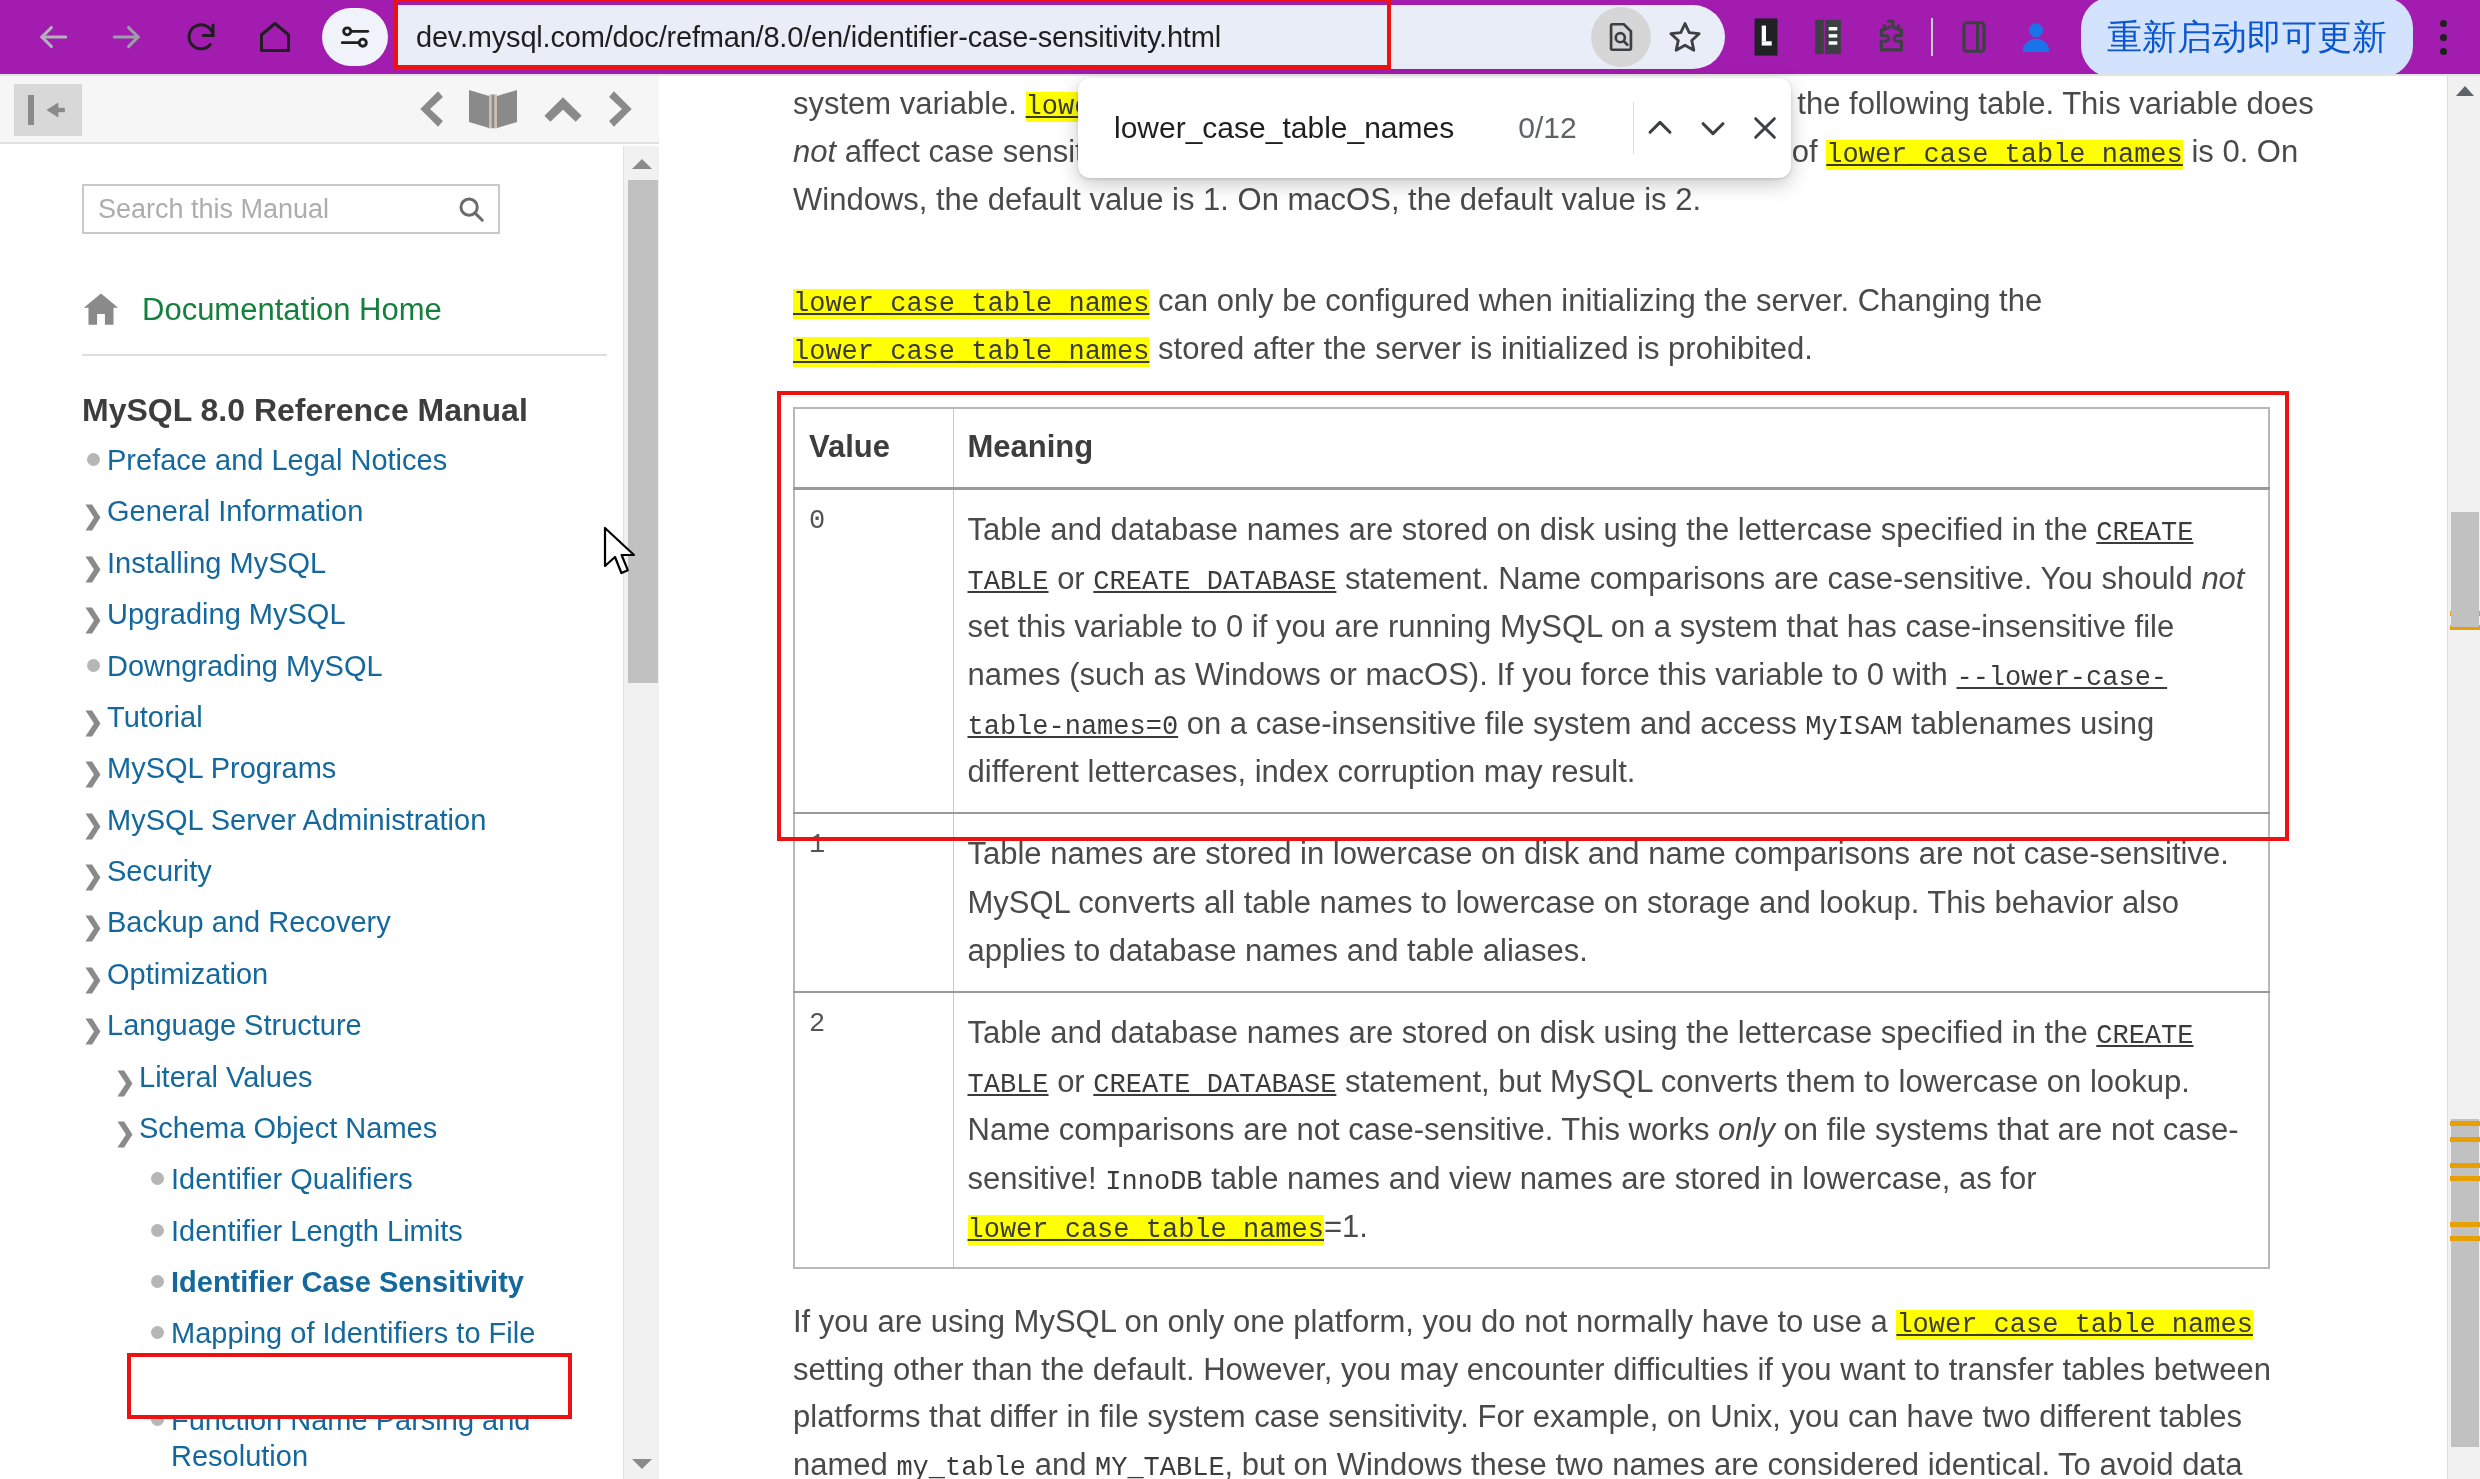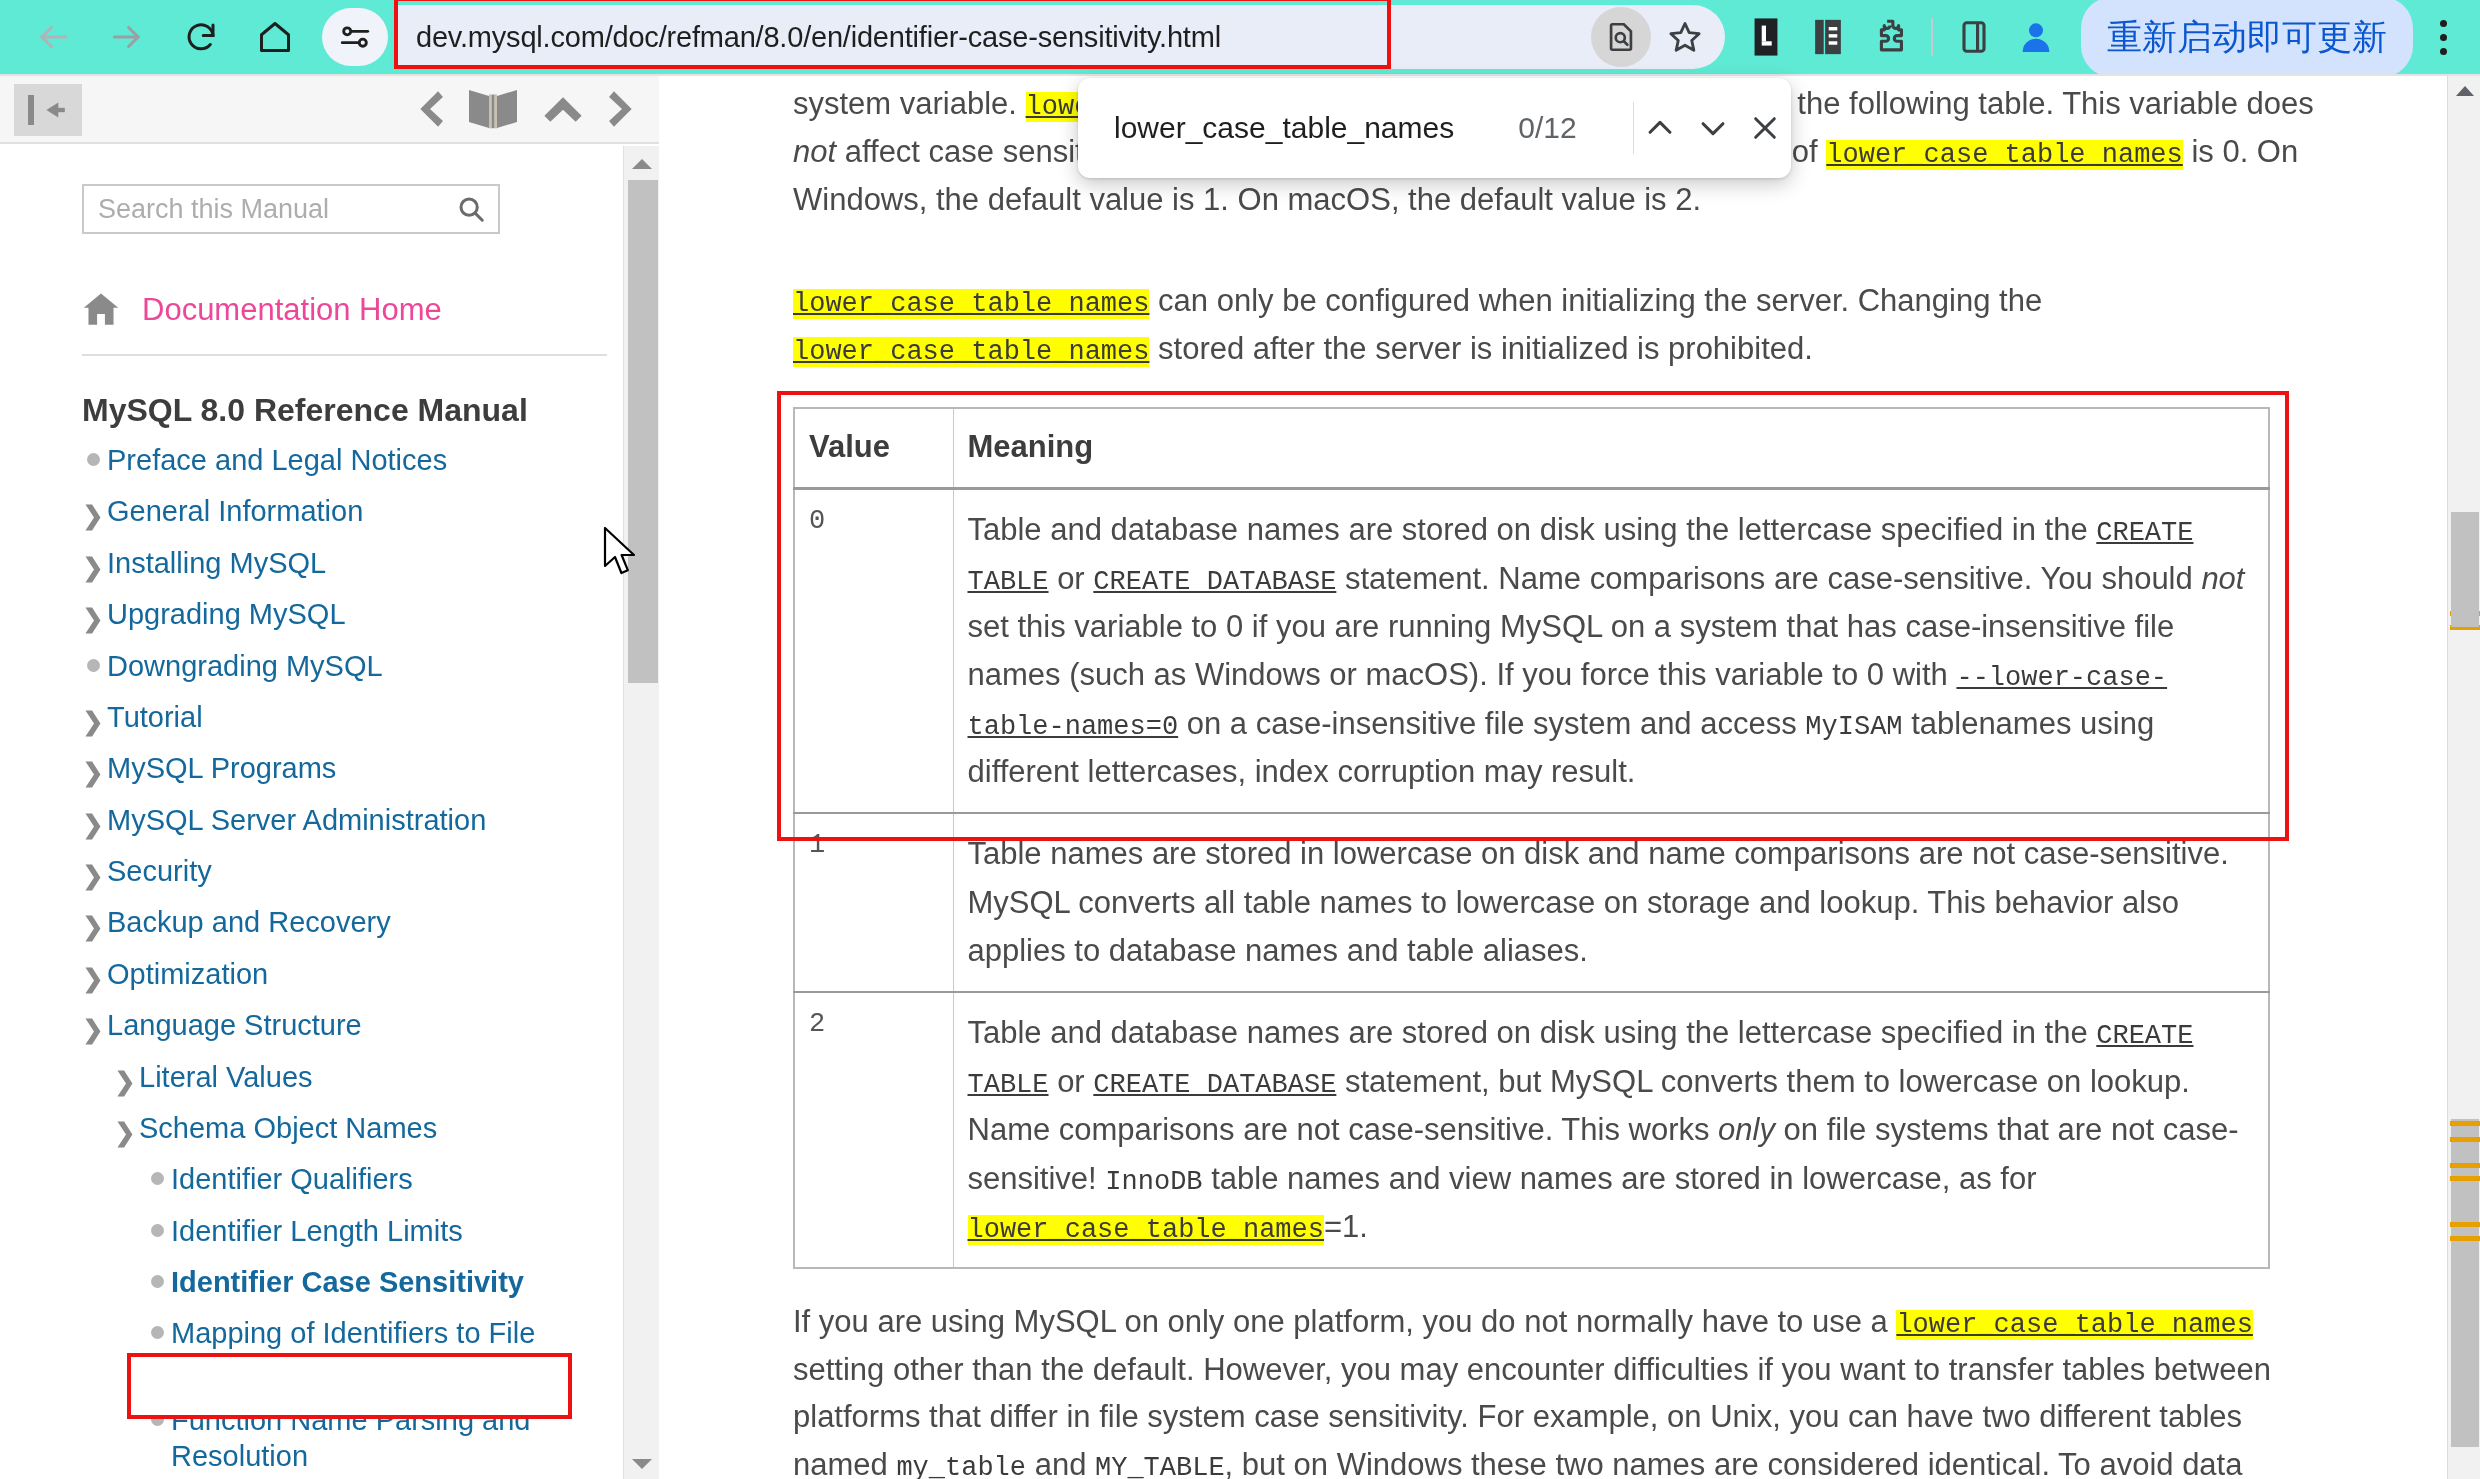--- a/index.html
+++ b/index.html
@@ -8,21 +8,21 @@
     width: 2481px; height: 1480px;
     overflow: hidden;
     background: #ffffff;
     font-family: "Liberation Sans", sans-serif;
   }
   .page { position: relative; width: 2481px; height: 1480px; }
 
   
   .browser-bar {
     position: absolute; left: 0; top: 0; width: 2481px; height: 74px;
-    background: #5eead4;
+    background: #a21caf;
     display: flex; align-items: center; text-align: center;
   }
   .nav-btn {
     width: 62px; height: 62px; margin-left: 12px;
     display: flex; align-items: center; justify-content: center;
     border-radius: 50%;
   }
   .nav-btn:first-child { margin-left: 22px; }
   .nav-btn svg { display: block; }
 
@@ -120,21 +120,21 @@
     flex: 1; border: none; outline: none; background: transparent;
     font-size: 27px; color: #333; font-family: "Liberation Sans", sans-serif;
   }
   .search-box input::placeholder { color: #adadad; }
 
   .doc-home {
     display: flex; align-items: center; gap: 22px;
     margin-top: 58px; padding-bottom: 26px;
     border-bottom: 2px solid #dedede; width: 525px;
   }
-  .doc-home .label { font-size: 31px; color: #ec4899; }
+  .doc-home .label { font-size: 31px; color: #15803d; }
 
   .manual-title {
     font-size: 32px; font-weight: bold; color: #3d3d3d;
     margin-top: 36px; margin-bottom: 14px;
   }
 
   .nav-list { list-style: none; margin: 0; padding: 0; }
   .nav-item {
     display: flex; align-items: flex-start; gap: 3px;
     margin: 0 0 16px 0; position: relative;

